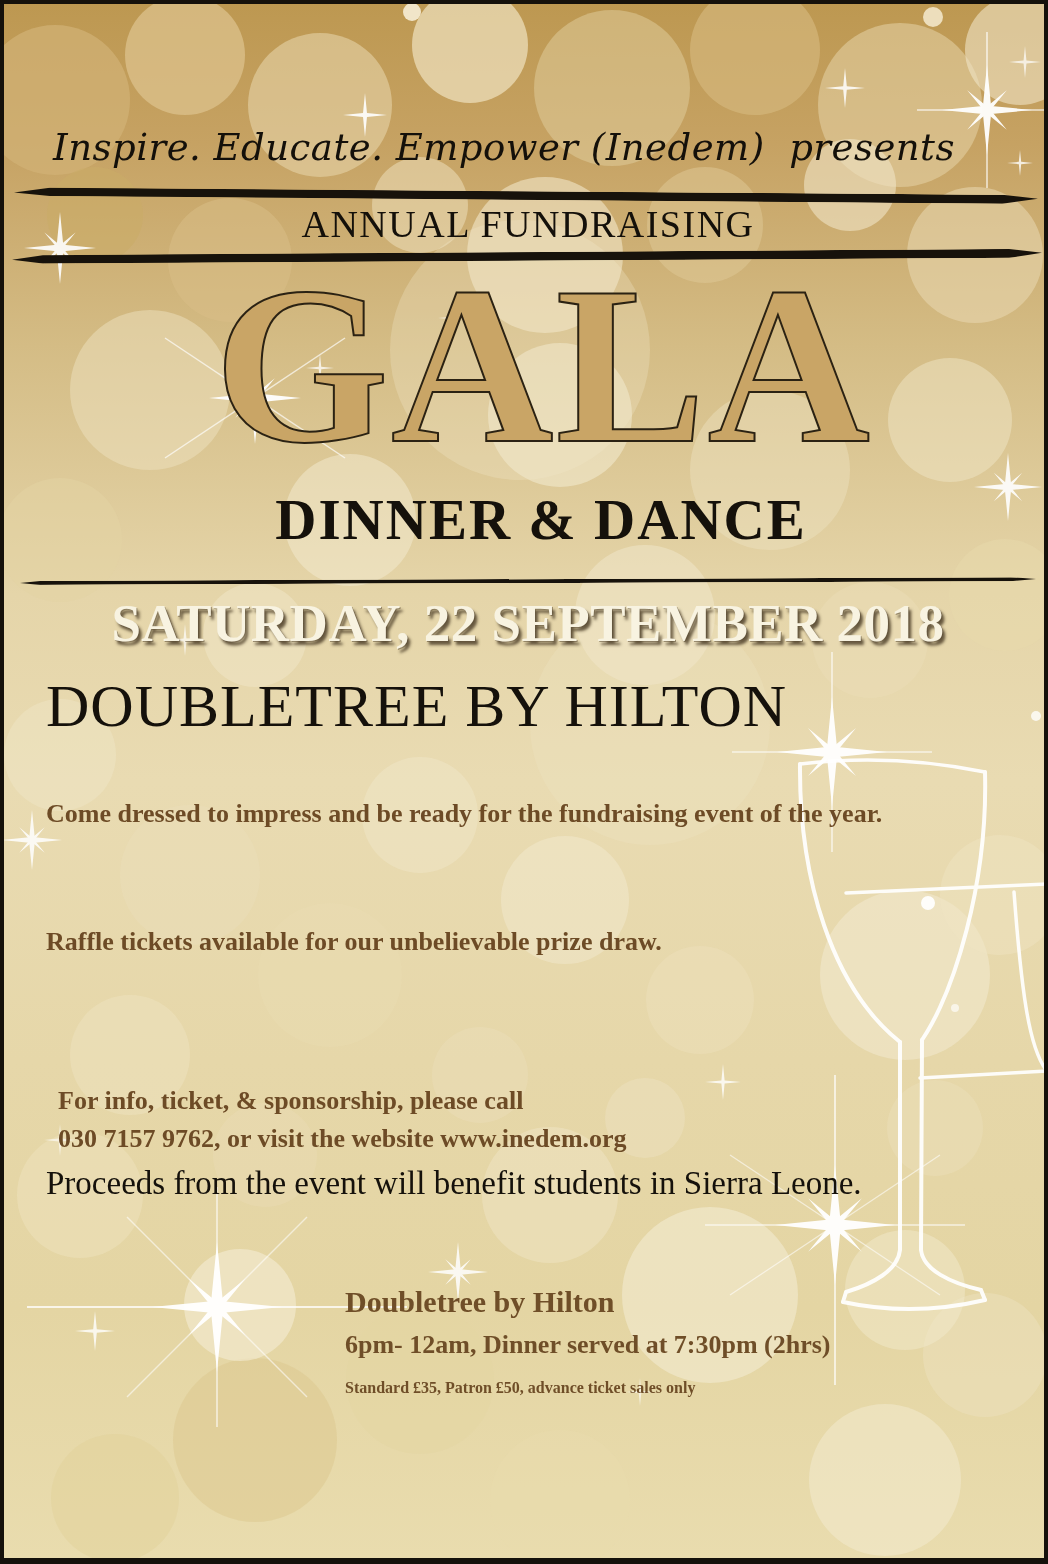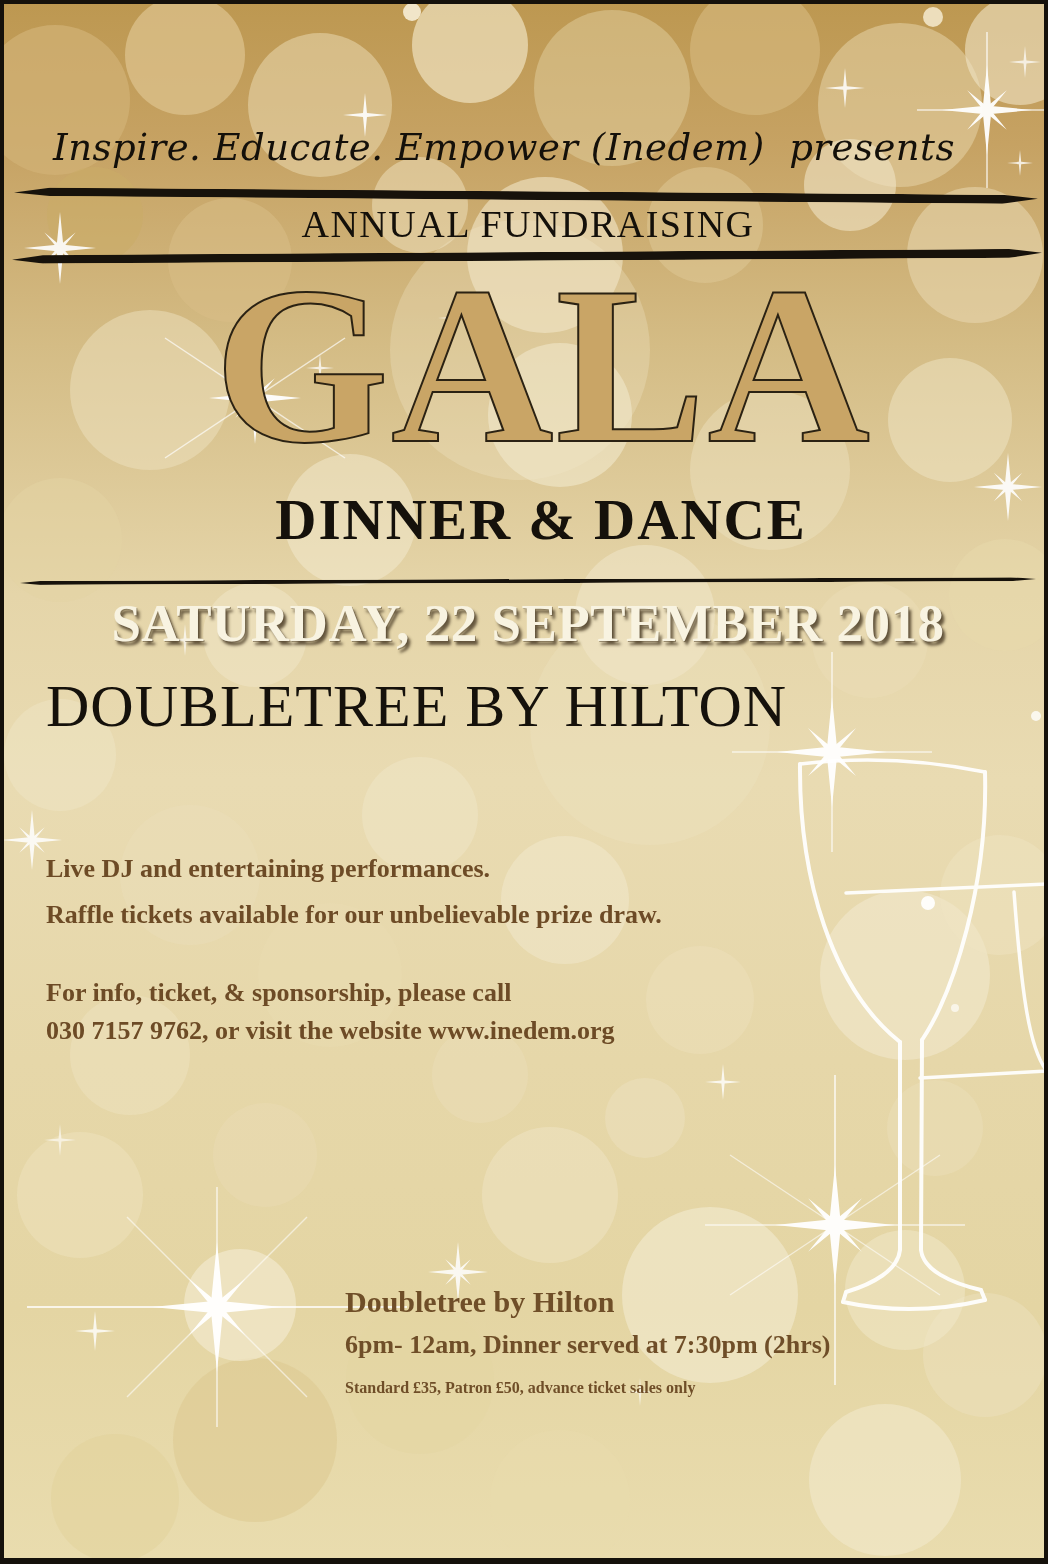--- a/index.html
+++ b/index.html
@@ -39,22 +39,22 @@
   .dinner{left:13px;top:486px;width:1048px;text-align:center;
     font-size:57px;line-height:60px;font-weight:bold;color:#15110b;letter-spacing:2px;}
   .date{left:0;top:588px;width:1048px;text-align:center;
     font-size:53px;line-height:62px;font-weight:bold;color:#f8f3e1;letter-spacing:.5px;
     text-shadow:3px 4px 3px rgba(92,78,54,.92),1px 1px 0 rgba(92,78,54,.55);}
   .venue{left:42px;top:668px;font-size:60px;line-height:68px;color:#15110b;letter-spacing:1px;}
 
   .para{left:42px;font-size:26px;font-weight:bold;color:#6d4b26;line-height:38px;}
   .p1{top:791px;}
   .p2{top:846px;}
-  .p3{top:892px;text-align:right;}
-  .p4{top:970px;}
+  .p3{top:919px;text-align:right;}
+  .p4{top:1078px;margin-left:12px;}
 
   .proceeds{left:42px;top:1156px;font-size:33px;line-height:46px;color:#15110b;}
 
   .details{position:absolute;left:341px;top:1276px;color:#6f4e28;font-weight:bold;}
   .details .row{white-space:nowrap;line-height:43px;}
   .d-venue{font-size:30px;}
   .d-address{font-size:31px;}
   .d-time{font-size:26px;}
   .d-price{font-size:16px;}
 </style>
@@ -218,31 +218,32 @@
   <div class="txt annual">ANNUAL FUNDRAISING</div>
 
   <div class="txt gala">GALA</div>
 
   <div class="txt dinner">DINNER &amp; DANCE</div>
 
   <div class="txt date">SATURDAY, 22 SEPTEMBER 2018</div>
 
   <div class="txt venue">DOUBLETREE BY HILTON</div>
 
-  <div class="txt para p2">Live DJ and entertaining performances.</div>
+  <div class="txt para p1">Come dressed to impress and be ready for the fundraising event of the year.</div>
 
   <div class="txt para p3">
     <div>Raffle tickets available for our unbelievable prize draw.</div>
   </div>
 
   <div class="txt para p4">
     <div>For info, ticket, &amp; sponsorship, please call</div>
     <div>030 7157 9762, or visit the website www.inedem.org</div>
   </div>
 
+  <div class="txt proceeds">Proceeds from the event will benefit students in Sierra Leone.</div>
 
   <div class="details">
     <div class="row d-venue">Doubletree by Hilton</div>
     <div class="row d-time">6pm- 12am, Dinner served at 7:30pm (2hrs)</div>
     <div class="row d-price">Standard £35, Patron £50, advance ticket sales only</div>
   </div>
 
 </div>
 
 </body></html>

